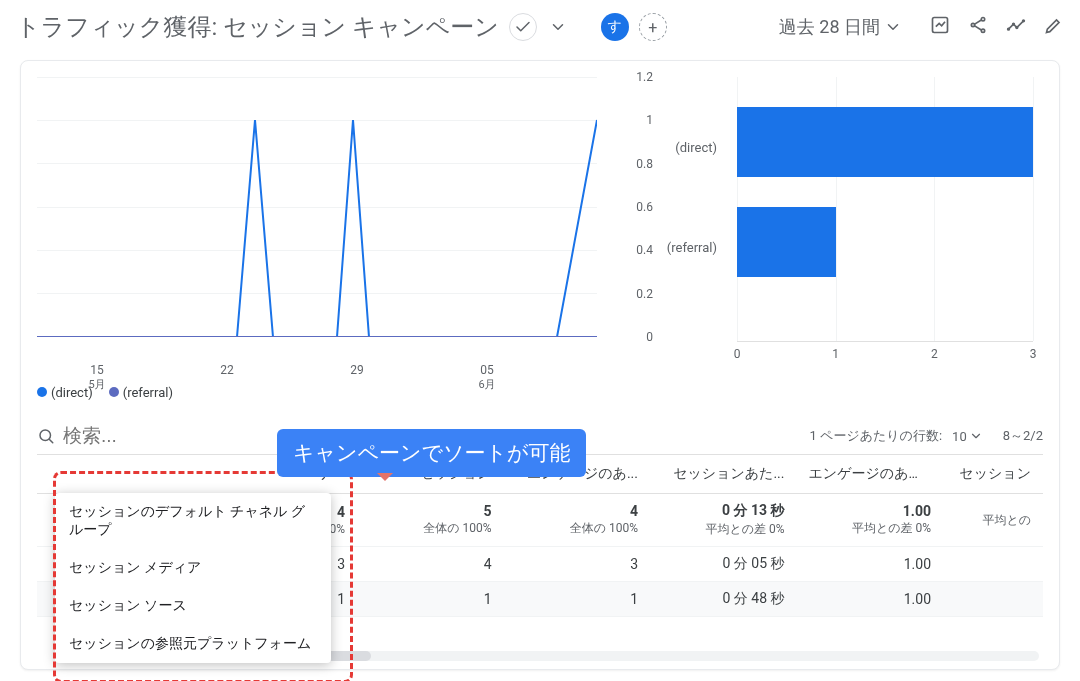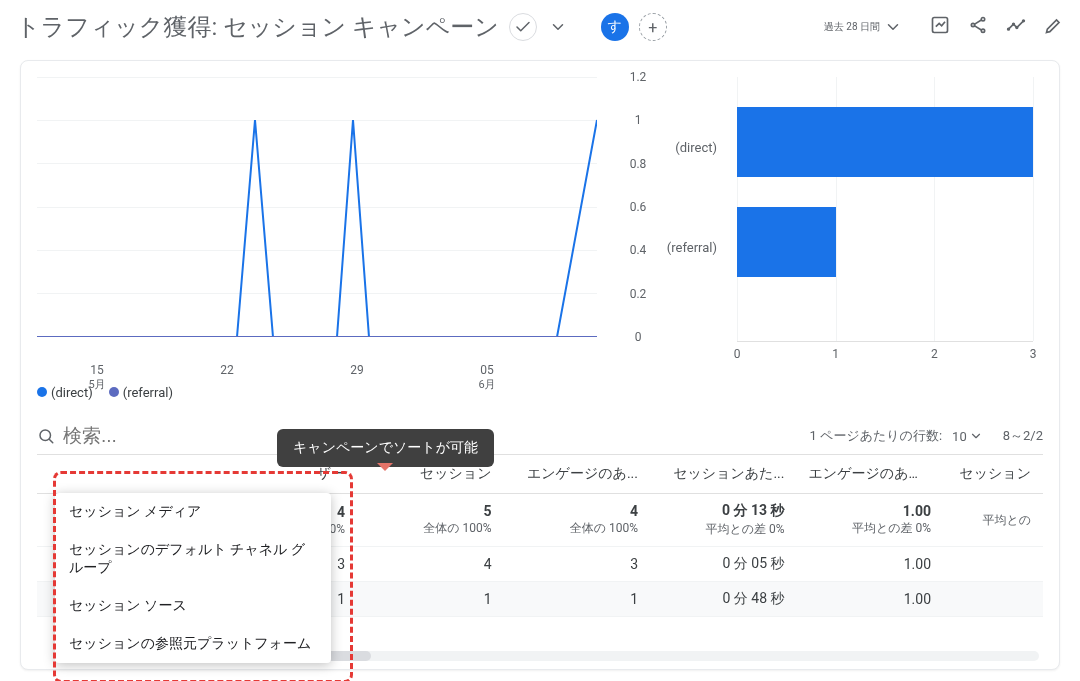--- a/index.html
+++ b/index.html
@@ -7,34 +7,34 @@
   .wrap { width: 1080px; height: 681px; position: relative; overflow: hidden; }
 
   
   .header { display: flex; align-items: center; height: 54px; padding: 8px 16px; gap: 10px; }
   .title { font-size: 24px; font-weight: 400; color: #5f6368; }
   .chip { display: inline-flex; align-items: center; justify-content: center; width: 28px; height: 28px; border-radius: 50%; border: 1px solid #dadce0; color: #1e8e3e; }
   .chev { display: inline-flex; align-items: center; justify-content: center; width: 22px; height: 28px; color: #5f6368; border-radius: 4px; }
   .blue-chip { width: 28px; height: 28px; border-radius: 50%; background: #1a73e8; color: #fff; display: inline-flex; align-items: center; justify-content: center; font-size: 14px; }
   .plus-chip { width: 28px; height: 28px; border-radius: 50%; border: 1px dashed #9aa0a6; color: #5f6368; display: inline-flex; align-items: center; justify-content: center; font-size: 16px; }
   .spacer { flex: 1; }
-  .daterange { font-size: 10px; color: #3c4043; display: flex; align-items: center; gap: 4px; }
+  .daterange { font-size: 18px; color: #3c4043; display: flex; align-items: center; gap: 4px; }
   .daterange .label { color: #5f6368; }
   .tool-icons { display: flex; gap: 18px; color: #5f6368; margin-left: 18px; }
   .tool-icons svg { width: 20px; height: 20px; stroke: #5f6368; }
 
   
   .card { margin: 6px 20px 20px 20px; height: 610px; background: #fff; border: 1px solid #e8eaed; border-radius: 8px; box-shadow: 0 1px 2px rgba(60,64,67,.08); position: relative; padding: 16px 16px 0 16px; }
 
   .charts { display: flex; gap: 30px; height: 300px; }
   
   .line-chart { width: 580px; height: 300px; position: relative; }
   .line-plot { position: absolute; left: 0; top: 0; width: 560px; height: 260px; border-bottom: 1px solid #e0e0e0; }
   .y-ticks { position: absolute; right: -36px; top: 0; height: 260px; width: 30px; font-size: 12px; color: #5f6368; }
-  .y-tick { position: absolute; left: 0; width: 30px; text-align: center; transform: translateY(-50%); }
+  .y-tick { position: absolute; left: 0; width: 30px; text-align: right; transform: translateY(-50%); }
   .grid-h { position: absolute; left: 0; width: 560px; border-top: 1px solid #f1f3f4; }
   .x-ticks { position: absolute; left: 0; top: 264px; width: 560px; height: 40px; font-size: 12px; color: #5f6368; }
   .x-tick { position: absolute; transform: translateX(-50%); text-align: center; white-space: nowrap; line-height: 1.2; margin-top: 22px; }
   .x-tick .sub { font-size: 11px; }
 
   
   .bar-chart { flex: 1; position: relative; height: 300px; }
   .bar-row { position: absolute; left: 0; display: flex; align-items: center; height: 90px; }
   .bar-label { width: 80px; text-align: right; font-size: 13px; padding-right: 10px; color: #5f6368;}
   .bar-area { position: absolute; left: 90px; top: 0; right: 10px; bottom: 35px; border-bottom: 1px solid #e0e0e0; }
@@ -65,22 +65,22 @@
   }
   .dd-search { display: flex; align-items: center; gap: 8px; padding: 8px 12px; color: #5f6368; border-bottom: 1px solid #f1f3f4; }
   .dd-item { padding: 10px 14px; cursor: pointer; }
 
   
   .anno-box {
     position: absolute; left: 32px; top: 410px; width: 300px; height: 212px;
     border: 3px dashed #e53935; border-radius: 8px; z-index: 11; pointer-events: none;
   }
   .anno-bubble {
-    position: absolute; left: 256px; top: 368px; background: #404040; color: #fff;
-    padding: 10px 16px; border-radius: 6px; font-size: 14px; font-weight: 500; z-index: 12;
+    position: absolute; left: 256px; top: 368px; background: #3b82f6; color: #fff;
+    padding: 10px 16px; border-radius: 6px; font-size: 21px; font-weight: 500; z-index: 12;
   }
   .anno-bubble:after {
     content: ''; position: absolute; left: 100px; bottom: -12px;
     border: 8px solid transparent; border-top-color: #e57368;
   }
 
   .scrollbar { position:absolute; left:50px; right:20px; bottom:8px; height:10px; background:#f1f3f4; border-radius:5px; }
   .scrollbar .thumb { position:absolute; left:0; top:0; height:10px; width:300px; background:#dadce0; border-radius:5px; }
 
   svg.icon { width:18px; height:18px; stroke:#5f6368; fill:none; stroke-width:2; stroke-linecap:round; stroke-linejoin:round; }
@@ -268,22 +268,22 @@
           <td></td>
         </tr>
       </tbody>
     </table>
 
     <div class="scrollbar">
         <div class="thumb"></div>
       </div>
 
     <div class="dropdown">
+      <div class="dd-item">セッションのデフォルト チャネル グループ</div>
       <div class="dd-item">セッション メディア</div>
-      <div class="dd-item">セッションのデフォルト チャネル グループ</div>
       <div class="dd-item">セッション ソース</div>
       <div class="dd-item">セッションの参照元プラットフォーム</div>
 
     </div>
 
     <div class="anno-box"></div>
     <div class="anno-bubble">キャンペーンでソートが可能</div>
 
   </div>
 

